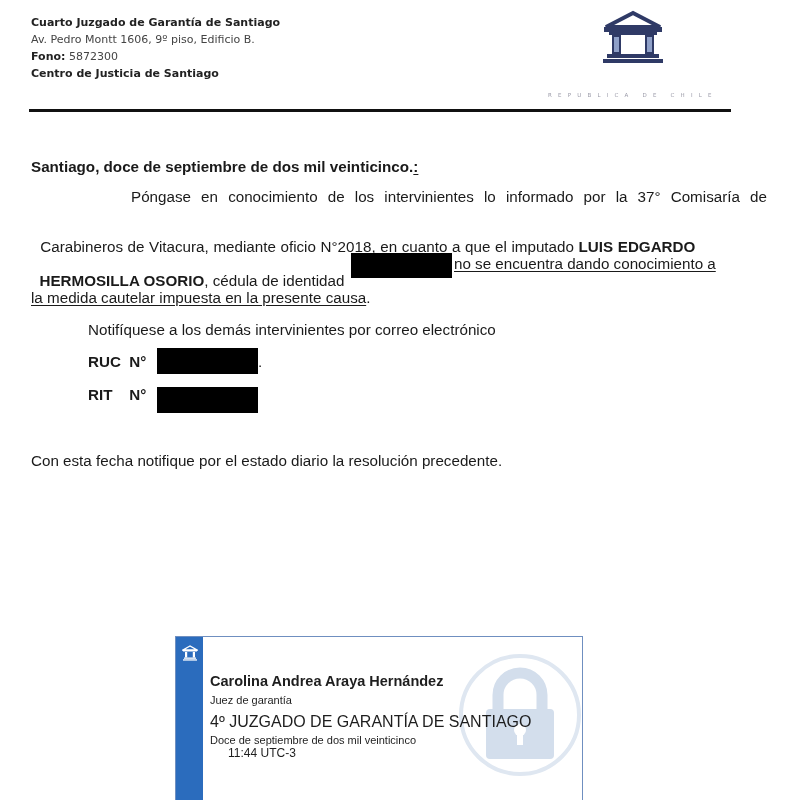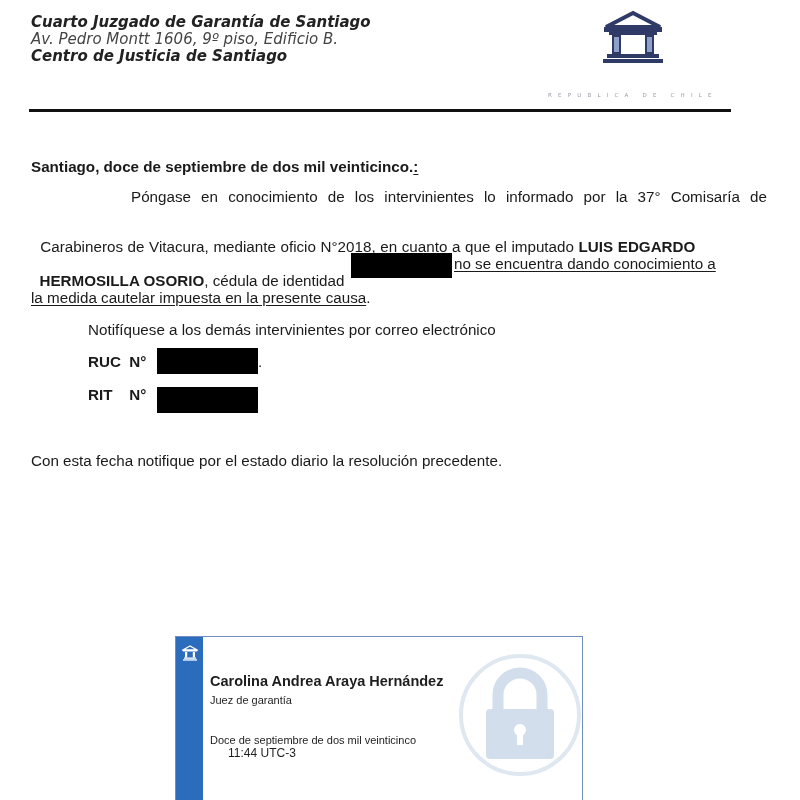--- a/index.html
+++ b/index.html
@@ -2,23 +2,22 @@
 <html><head>
   <meta charset="utf-8">
   <style>
     html, body { margin: 0; padding: 0; }
     body {
       width: 800px; height: 800px; background: #ffffff; position: relative; overflow: hidden;
       color: #1a1a1a;
     }
     .abs { position: absolute; }
     .hdr-line {
-      font-family: "DejaVu Sans", sans-serif; font-size: 15px; line-height: 17px; color: #222;
+      font-family: "DejaVu Sans", sans-serif; font-size: 11px; line-height: 17px; color: #222;
       white-space: nowrap;
-      font-style: italic;
     }
     .hdr-bold { font-weight: bold; }
     .hdr-gray { color: #444; }
     .rule { left: 29px; top: 109px; width: 702px; height: 3px; background: #111; }
 
     .logo-title {
       font-family: "DejaVu Serif", serif; font-size: 19px; color: #2f3a66; letter-spacing: 0.3px;
       white-space: nowrap;
     }
     .logo-sub {
@@ -40,20 +39,24 @@
     }
     .sig-bar { left: 0; top: 0; width: 27px; height: 100%; background: #2b6cbd; }
     .sig-text { font-family: "Liberation Sans", sans-serif; color: #1e1e1e; white-space: nowrap; }
   </style>
 </head>
 <body>
 
 <div class="abs" style="left:31px; top:14px;">
   <div class="hdr-line hdr-bold">Cuarto Juzgado de Garantía de Santiago</div>
   <div class="hdr-line hdr-gray">Av. Pedro Montt 1606, 9º piso, Edificio B.</div>
+  <div class="hdr-line">
+    <span class="hdr-bold">Fono:</span>
+    <span class="hdr-gray">5872300</span>
+  </div>
   <div class="hdr-line hdr-bold">Centro de Justicia de Santiago</div>
 </div>
 
 <div class="abs" style="left:540px; top:10px; width:186px; height:92px;">
   <svg class="abs" style="left:61px; top:0px;" width="64" height="54" viewBox="0 0 64 54">
     <polygon points="32,3 5,17 59,17" fill="none" stroke="#2f3a66" stroke-width="4"></polygon>
     <rect x="3" y="17" width="58" height="5" fill="#2f3a66"></rect>
     <rect x="8" y="22" width="48" height="3" fill="#2f3a66"></rect>
     <rect x="11" y="25" width="9" height="19" fill="#2f3a66"></rect>
     <rect x="13" y="27" width="5" height="15" fill="#8fa0c8"></rect>
@@ -127,15 +130,16 @@
   <svg class="abs" style="left:280px; top:14px;" width="128" height="128" viewBox="0 0 128 128">
     <circle cx="64" cy="64" r="59" fill="none" stroke="#dfe7f1" stroke-width="4"></circle>
     <path d="M42 58 V44 a22 22 0 0 1 44 0 V58" fill="none" stroke="#d3deec" stroke-width="11"></path>
     <rect x="30" y="58" width="68" height="50" rx="4" fill="#d3deec"></rect>
     <circle cx="64" cy="79" r="6" fill="#ffffff"></circle>
     <rect x="61" y="80" width="6" height="14" fill="#ffffff"></rect>
   </svg>
 
   <div class="abs sig-text" style="left:34px; top:36px; font-size:14.5px; font-weight:bold;">Carolina Andrea Araya Hernández</div>
   <div class="abs sig-text" style="left:34px; top:57px; font-size:11px;">Juez de garantía</div>
+  <div class="abs sig-text" style="left:34px; top:76px; font-size:16px;">4º JUZGADO DE GARANTÍA DE SANTIAGO</div>
   <div class="abs sig-text" style="left:34px; top:97px; font-size:11px;">Doce de septiembre de dos mil veinticinco</div>
   <div class="abs sig-text" style="left:52px; top:109px; font-size:12px;">11:44 UTC-3</div>
 </div>
 
 </body></html>

